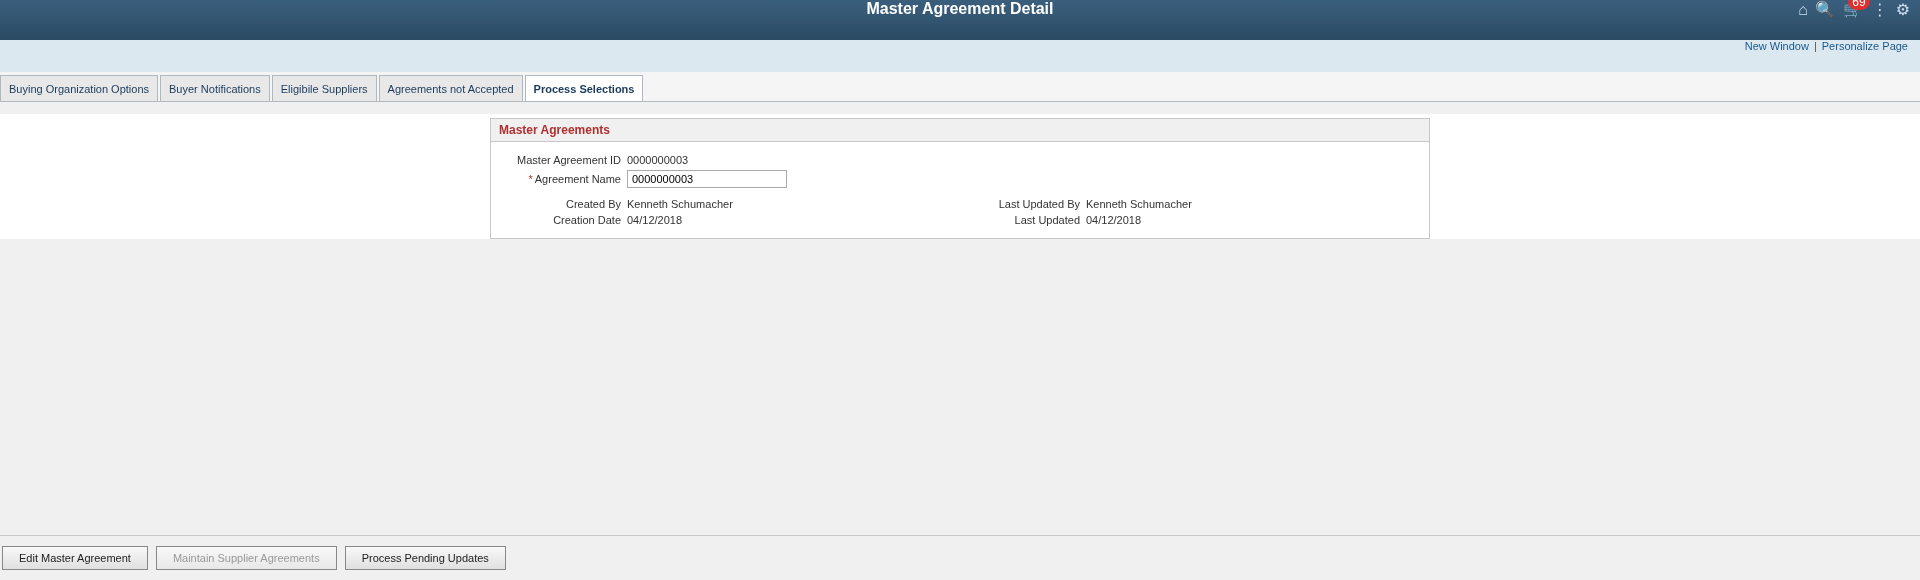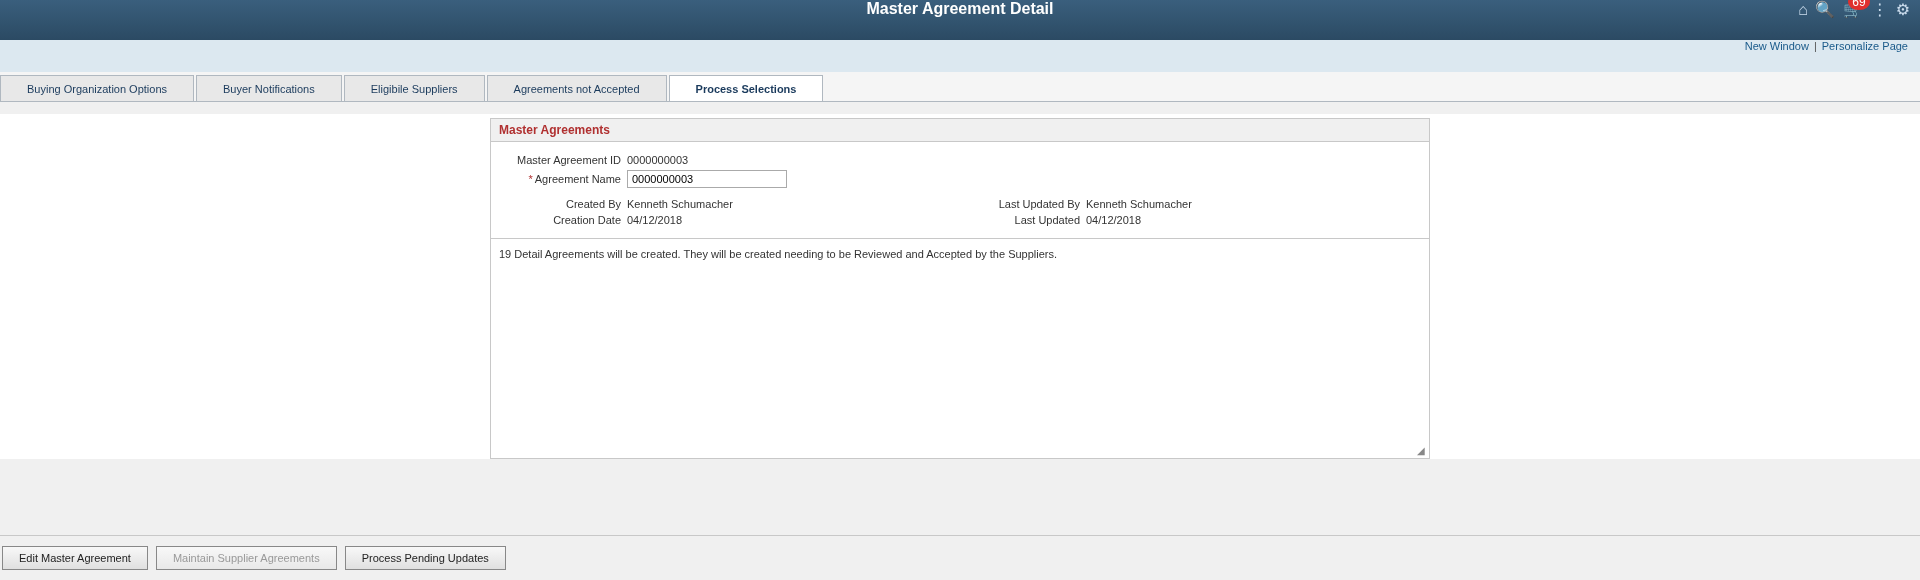--- a/index.html
+++ b/index.html
@@ -66,21 +66,21 @@
     
     .tabs-bar {
       background: #f5f5f5;
       border-bottom: 1px solid #b0b8c0;
       display: flex;
       align-items: flex-end;
       padding: 4px 0 0 0;
       height: 30px;
     }
     .tab {
-      padding: 3px 26px;
+      padding: 3px 8px;
       border: 1px solid #b0b8c0;
       border-bottom: none;
       background: #e8e8e8;
       margin-right: 2px;
       cursor: pointer;
       font-size: 11px;
       color: #1a3a5c;
       height: 26px;
       display: flex;
       align-items: center;
@@ -303,24 +303,20 @@
             <span class="form-value">Kenneth Schumacher</span>
           </div>
           <div class="form-row">
             <span class="form-label">Last Updated</span>
             <span class="form-value">04/12/2018</span>
           </div>
         </div>
       </div>
     </div>
 
-    <div class="message-box" style="height:220px;">
-      <span class="message-text">19 Detail Agreements will be created. They will be created needing to be Reviewed and Accepted by the Suppliers.</span>
-      <span class="resize-handle">◢</span>
-    </div>
 
   </div>
 </div>
 
 <div style="height:50px;"></div>
 
 <div class="footer">
   <button class="btn">Edit Master Agreement</button>
   <button class="btn" disabled="">Maintain Supplier Agreements</button>
   <button class="btn">Process Pending Updates</button>

